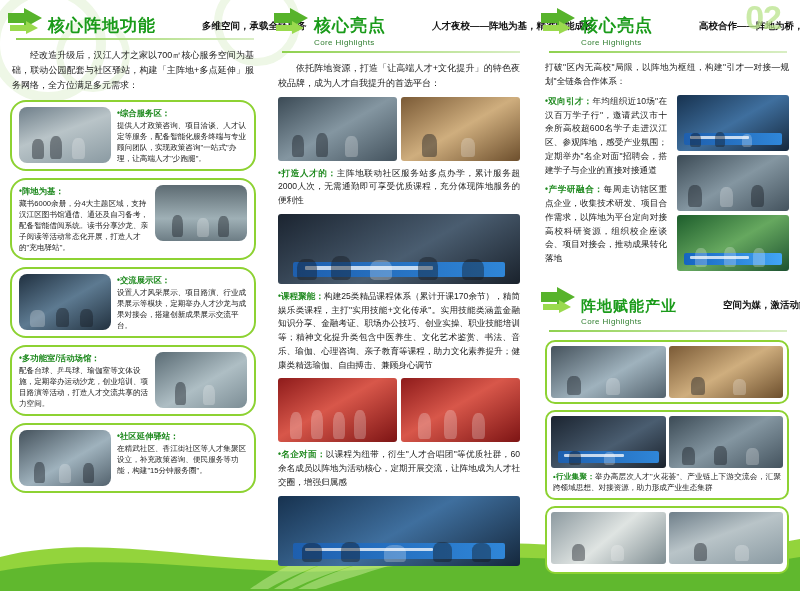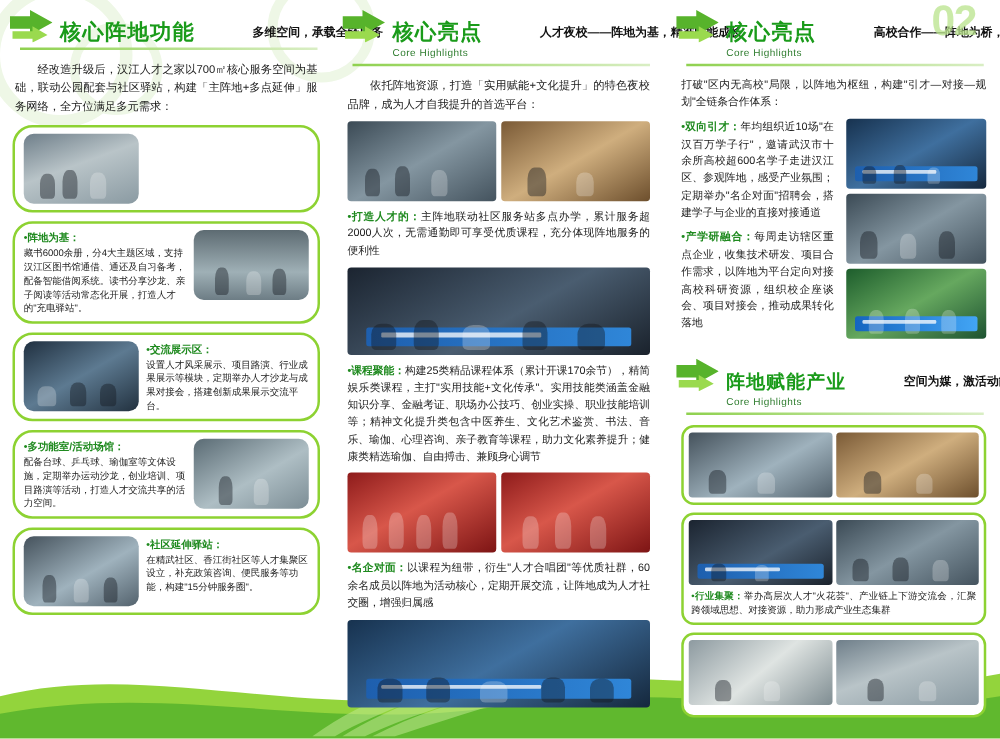--- a/index.html
+++ b/index.html
@@ -164,20 +164,24 @@
     </div>
 
     <div class="para">经改造升级后，汉江人才之家以700㎡核心服务空间为基础，联动公园配套与社区驿站，构建「主阵地+多点延伸」服务网络，全方位满足多元需求：</div>
 
     <div class="gcard">
       <div class="ph md photo p-office">
         <i class="pp" style="left:14%;width:13%;height:36%"></i>
         <i class="pp" style="left:34%;width:13%;height:42%"></i>
         <i class="pp pp2" style="left:58%;width:14%;height:38%"></i>
       </div>
+      <div class="txt">
+        <span class="ttl">•综合服务区：</span>
+        <span>提供人才政策咨询、项目洽谈、人才认定等服务，配备智能化服务终端与专业顾问团队，实现政策咨询"一站式"办理，让高端人才"少跑腿"。</span>
+      </div>
     </div>
 
     <div class="gcard">
       <div class="txt">
         <span class="ttl">•阵地为基：</span>
         <span>藏书6000余册，分4大主题区域，支持汉江区图书馆通借、通还及自习备考，配备智能借阅系统。读书分享沙龙、亲子阅读等活动常态化开展，打造人才的"充电驿站"。</span>
       </div>
       <div class="ph md photo p-books">
         <i class="pp" style="left:18%;width:12%;height:40%"></i>
         <i class="pp pp2" style="left:46%;width:13%;height:34%"></i>
@@ -231,21 +235,21 @@
             <path d="M2 17 L18 17 L18 13 L30 20 L18 26 L18 23 L2 23 Z" fill="#9ada4e"></path>
           </svg>
         </span>
         <span class="hdr-title">核心亮点</span>
         <span class="hdr-sub">人才夜校——阵地为基，精准赋能成长</span>
       </div>
       <div class="hdr-en">Core Highlights</div>
       <div class="hdr-rule"></div>
     </div>
 
-    <div class="para">依托阵地资源，打造「实用赋能+文化提升」的特色夜校品牌，成为人才自我提升的首选平台：</div>
+    <div class="para">依托阵地资源，打造「让高端人才+文化提升」的特色夜校品牌，成为人才自我提升的首选平台：</div>
 
     <div class="grid2">
       <div class="cell photo p-crowd">
         <i class="pp" style="left:12%;width:10%;height:34%"></i>
         <i class="pp" style="left:32%;width:10%;height:38%"></i>
         <i class="pp pp2" style="left:56%;width:11%;height:32%"></i>
       </div>
       <div class="cell photo p-warm">
         <i class="pp" style="left:18%;width:12%;height:36%"></i>
         <i class="pp pp2" style="left:50%;width:12%;height:30%"></i>

